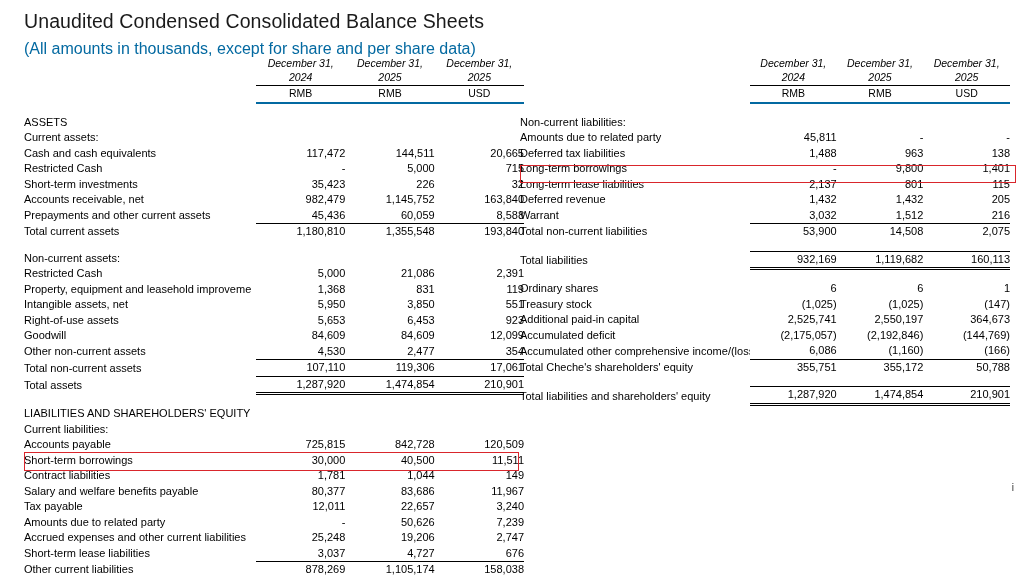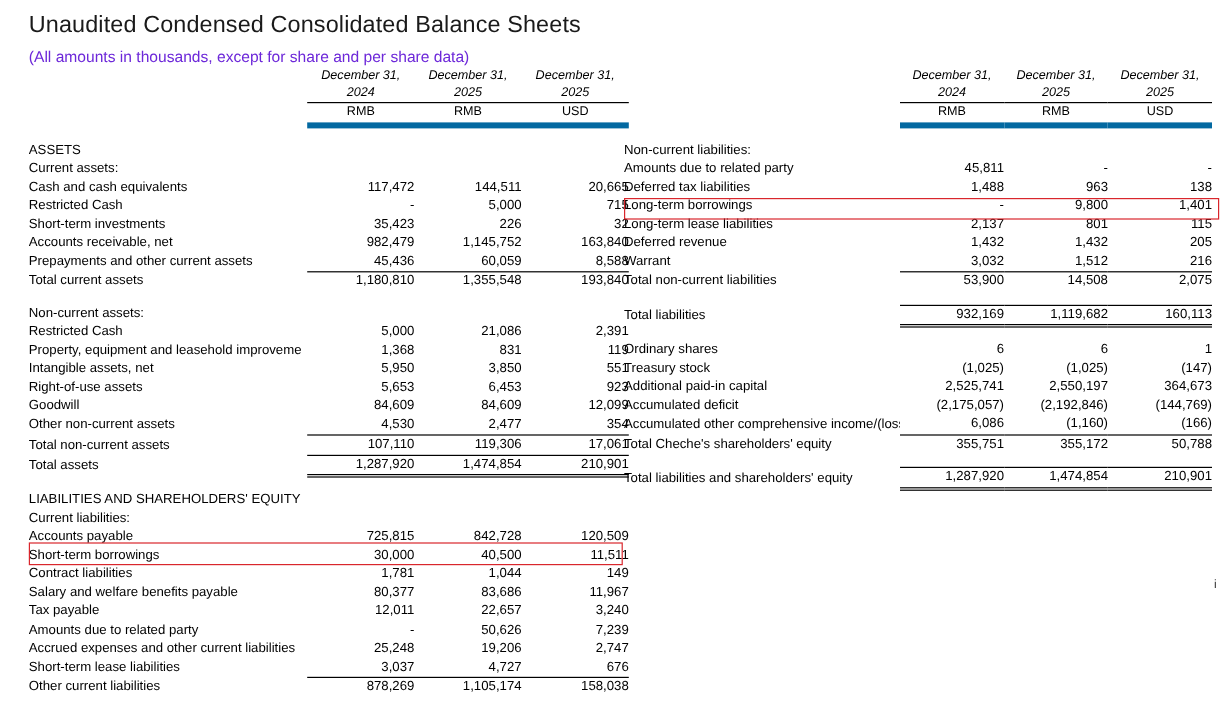--- a/index.html
+++ b/index.html
@@ -28,22 +28,22 @@
     top: 10px;
     font-size: 19.5px;
     font-weight: 400;
     color: #1a1a1a;
     letter-spacing: 0.1px;
   }
   .subtitle {
     position: absolute;
     left: 24px;
     top: 40px;
-    font-size: 13px;
-    color: #6d28d9;
+    font-size: 16px;
+    color: #0369a1;
   }
 
   .col-wrap {
     position: absolute;
     top: 56px;
     font-size: 11px;
   }
   .left-block { left: 24px; width: 500px; }
   .right-block { left: 520px; width: 490px; }
 
@@ -76,21 +76,21 @@
 
   .hdr td {
     text-align: center;
     font-size: 10.5px;
     line-height: 12px;
     padding: 0;
   }
   .hdr-date { padding-top: 2px; font-style: italic; }
   .hdr-cur { padding-top: 1px; }
   td.rule-top { border-top: 1px solid #000; }
-  td.underline { border-bottom: 5px solid #0369a1; }
+  td.underline { border-bottom: 2px solid #0369a1; }
 
   .bold { font-weight: normal; }
   .spacer td { height: 9px; line-height: 9px; padding: 0; }
 
   .sum-top td.num { border-top: 1px solid #000; }
   .sum-dbl td.num {
     border-top: 1px solid #000;
     border-bottom: 3px double #000;
   }
 

